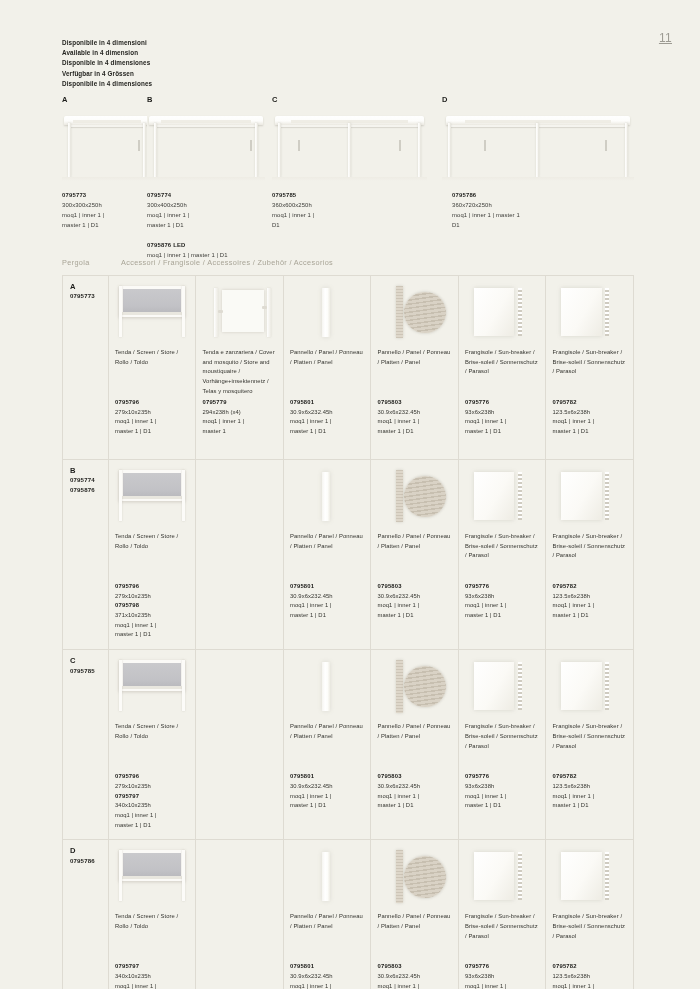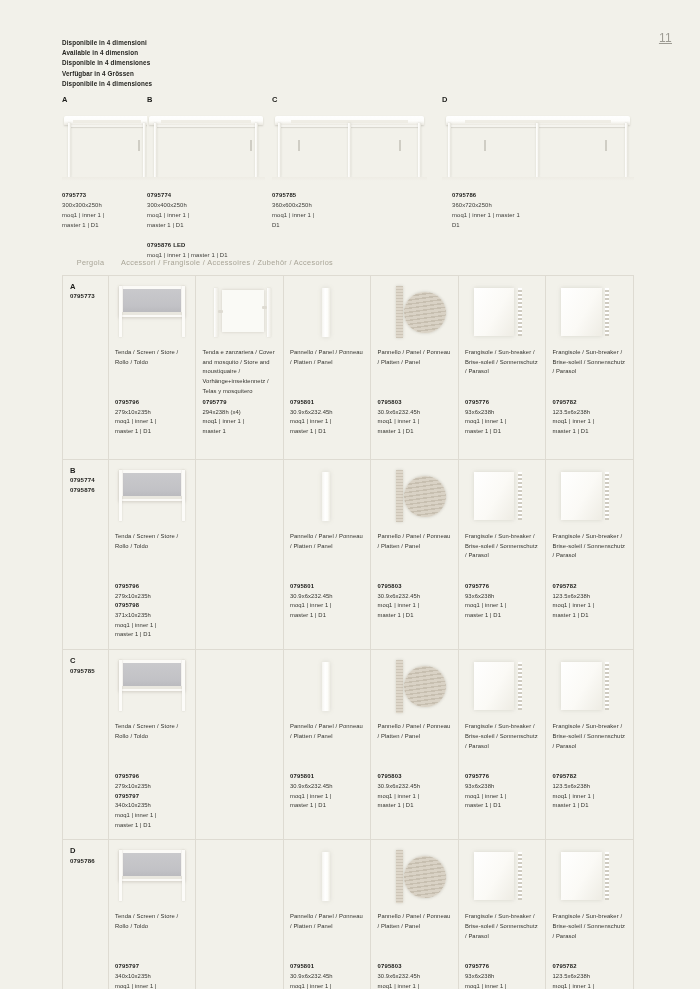--- a/index.html
+++ b/index.html
@@ -125,21 +125,21 @@
   .table-head {
     position: absolute;
     top: 258px;
     left: 62px;
     right: 30px;
     font-size: 7.3px;
     color: #a8a496;
     letter-spacing: .35px;
     padding-bottom: 7px;
   }
-  .table-head .pergola-label { display:inline-block; width: 57px; text-align: center; }
+  .table-head .pergola-label { display:inline-block; width: 57px; }
 
   .acc-table {
     position: absolute;
     top: 275px;
     left: 62px;
     width: 572px;
     border: 1px solid #dedbd2;
     border-collapse: collapse;
     background: #f2f1ea;
   }

